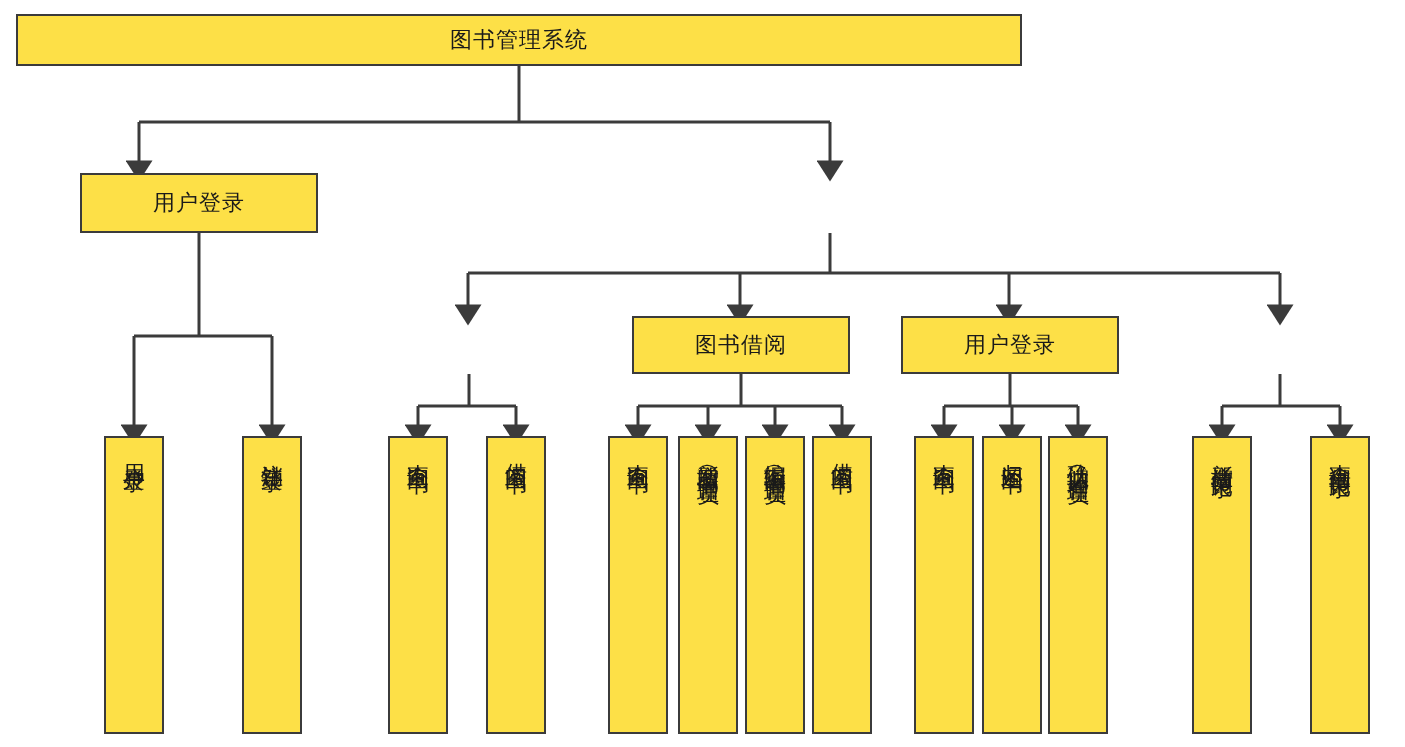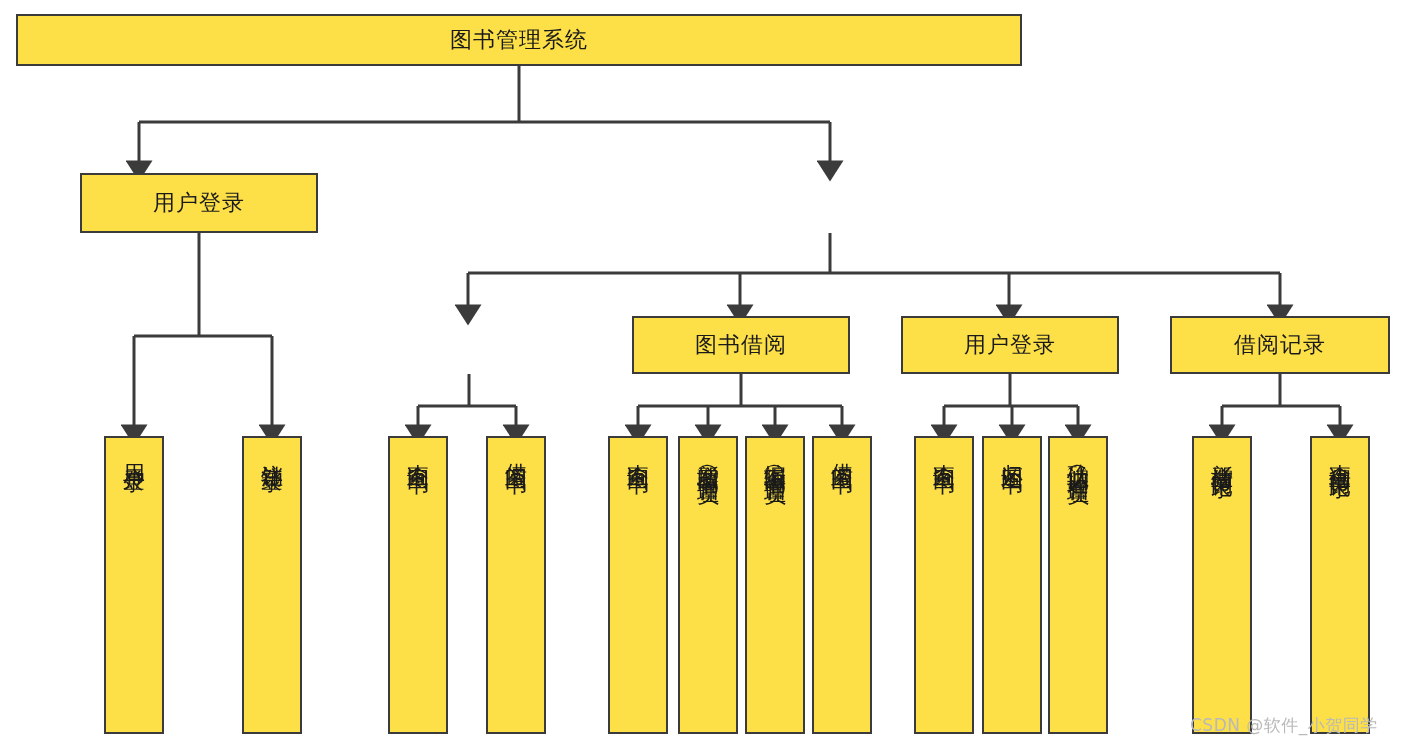--- a/index.html
+++ b/index.html
@@ -146,23 +146,20 @@
   <div class="node horiz" style="left:80px;  top:173px; width:238px; height:60px;">
     <span class="node-label">用户登录</span>
   </div>
 
   <div class="node horiz" style="left:632px;  top:316px; width:218px; height:58px;">
     <span class="node-label">图书借阅</span>
   </div>
   <div class="node horiz" style="left:901px;  top:316px; width:218px; height:58px;">
     <span class="node-label">用户登录</span>
   </div>
-  <div class="node horiz" style="left:1170px; top:316px; width:220px; height:58px;">
-    <span class="node-label">借阅记录</span>
-  </div>
 
   <div class="node vert" style="left:104px; top:436px; width:60px; height:298px;">
     <span class="node-label">用户登录</span>
   </div>
   <div class="node vert" style="left:242px; top:436px; width:60px; height:298px;">
     <span class="node-label">注销登录</span>
   </div>
 
   <div class="node vert" style="left:388px; top:436px; width:60px; height:298px;">
     <span class="node-label">查询图书</span>
@@ -194,15 +191,14 @@
     <span class="node-label">确认归还（管理员）</span>
   </div>
 
   <div class="node vert" style="left:1192px; top:436px; width:60px; height:298px;">
     <span class="node-label">新增借阅记录</span>
   </div>
   <div class="node vert" style="left:1310px; top:436px; width:60px; height:298px;">
     <span class="node-label">查询借阅记录</span>
   </div>
 
-  <div id="watermark">CSDN @软件_小贺同学</div>
 
 </div>
 
 </body></html>

